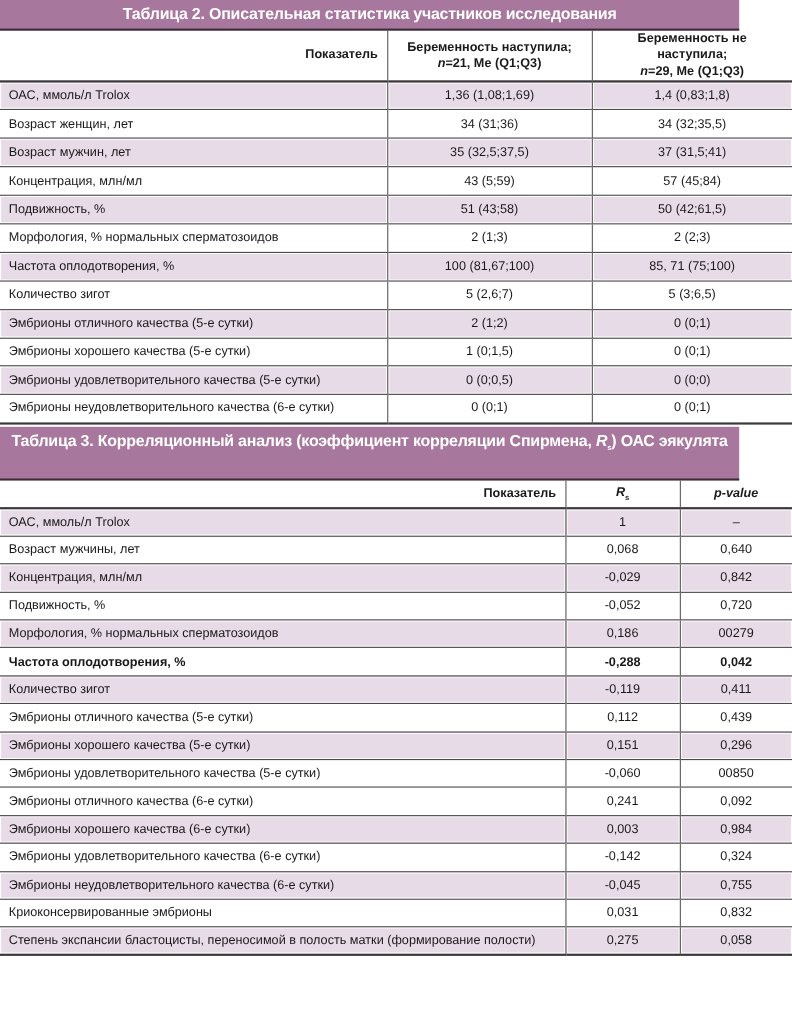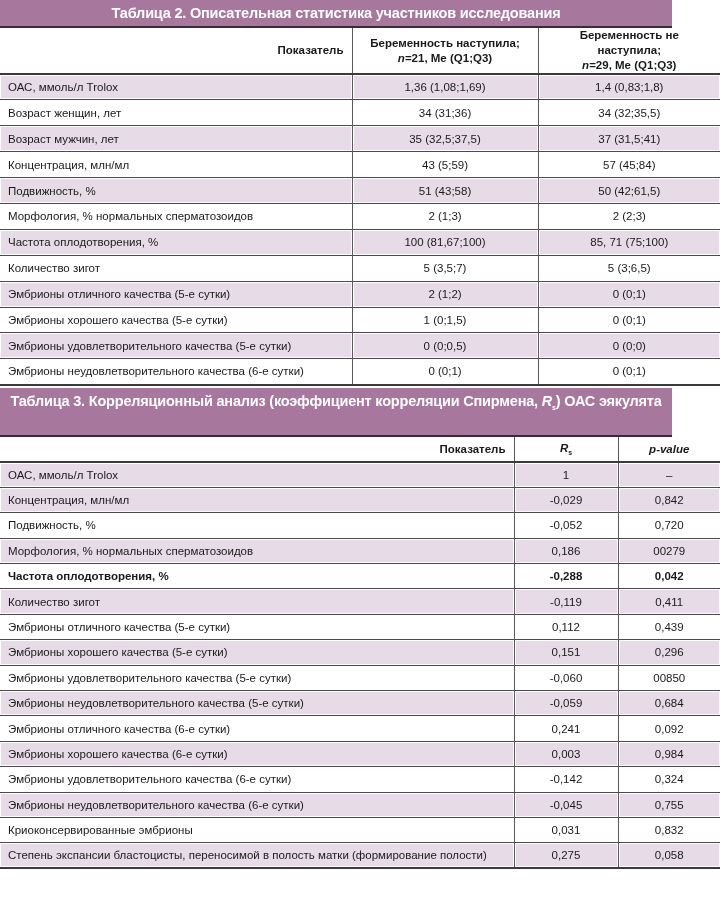--- a/index.html
+++ b/index.html
@@ -83,21 +83,21 @@
           <td class="c">2 (1;3)</td>
           <td class="c">2 (2;3)</td>
         </tr>
         <tr class="shade">
           <td>Частота оплодотворения, %</td>
           <td class="c">100 (81,67;100)</td>
           <td class="c">85, 71 (75;100)</td>
         </tr>
         <tr>
           <td>Количество зигот</td>
-          <td class="c">5 (3,5;7)</td>
+          <td class="c">5 (2,6;7)</td>
           <td class="c">5 (3;6,5)</td>
         </tr>
         <tr class="shade">
           <td>Эмбрионы отличного качества (5-е сутки)</td>
           <td class="c">2 (1;2)</td>
           <td class="c">0 (0;1)</td>
         </tr>
         <tr>
           <td>Эмбрионы хорошего качества (5-е сутки)</td>
           <td class="c">1 (0;1,5)</td>
@@ -133,20 +133,25 @@
         <th class="c"><i>R</i><span class="sub">s</span></th>
         <th class="c"><i>p-value</i></th>
       </tr>
     </thead>
     <tbody id="t3-body">
         <tr class="shade">
           <td>ОАС, ммоль/л Trolox</td>
           <td class="c">1</td>
           <td class="c">–</td>
         </tr>
+        <tr>
+          <td>Возраст мужчины, лет</td>
+          <td class="c">0,068</td>
+          <td class="c">0,640</td>
+        </tr>
         <tr class="shade">
           <td>Концентрация, млн/мл</td>
           <td class="c">-0,029</td>
           <td class="c">0,842</td>
         </tr>
         <tr>
           <td>Подвижность, %</td>
           <td class="c">-0,052</td>
           <td class="c">0,720</td>
         </tr>
@@ -172,25 +177,20 @@
         </tr>
         <tr class="shade">
           <td>Эмбрионы хорошего качества (5-е сутки)</td>
           <td class="c">0,151</td>
           <td class="c">0,296</td>
         </tr>
         <tr>
           <td>Эмбрионы удовлетворительного качества (5-е сутки)</td>
           <td class="c">-0,060</td>
           <td class="c">00850</td>
-        </tr>
-        <tr class="shade">
-          <td>Эмбрионы неудовлетворительного качества (5-е сутки)</td>
-          <td class="c">-0,059</td>
-          <td class="c">0,684</td>
         </tr>
         <tr>
           <td>Эмбрионы отличного качества (6-е сутки)</td>
           <td class="c">0,241</td>
           <td class="c">0,092</td>
         </tr>
         <tr class="shade">
           <td>Эмбрионы хорошего качества (6-е сутки)</td>
           <td class="c">0,003</td>
           <td class="c">0,984</td>

